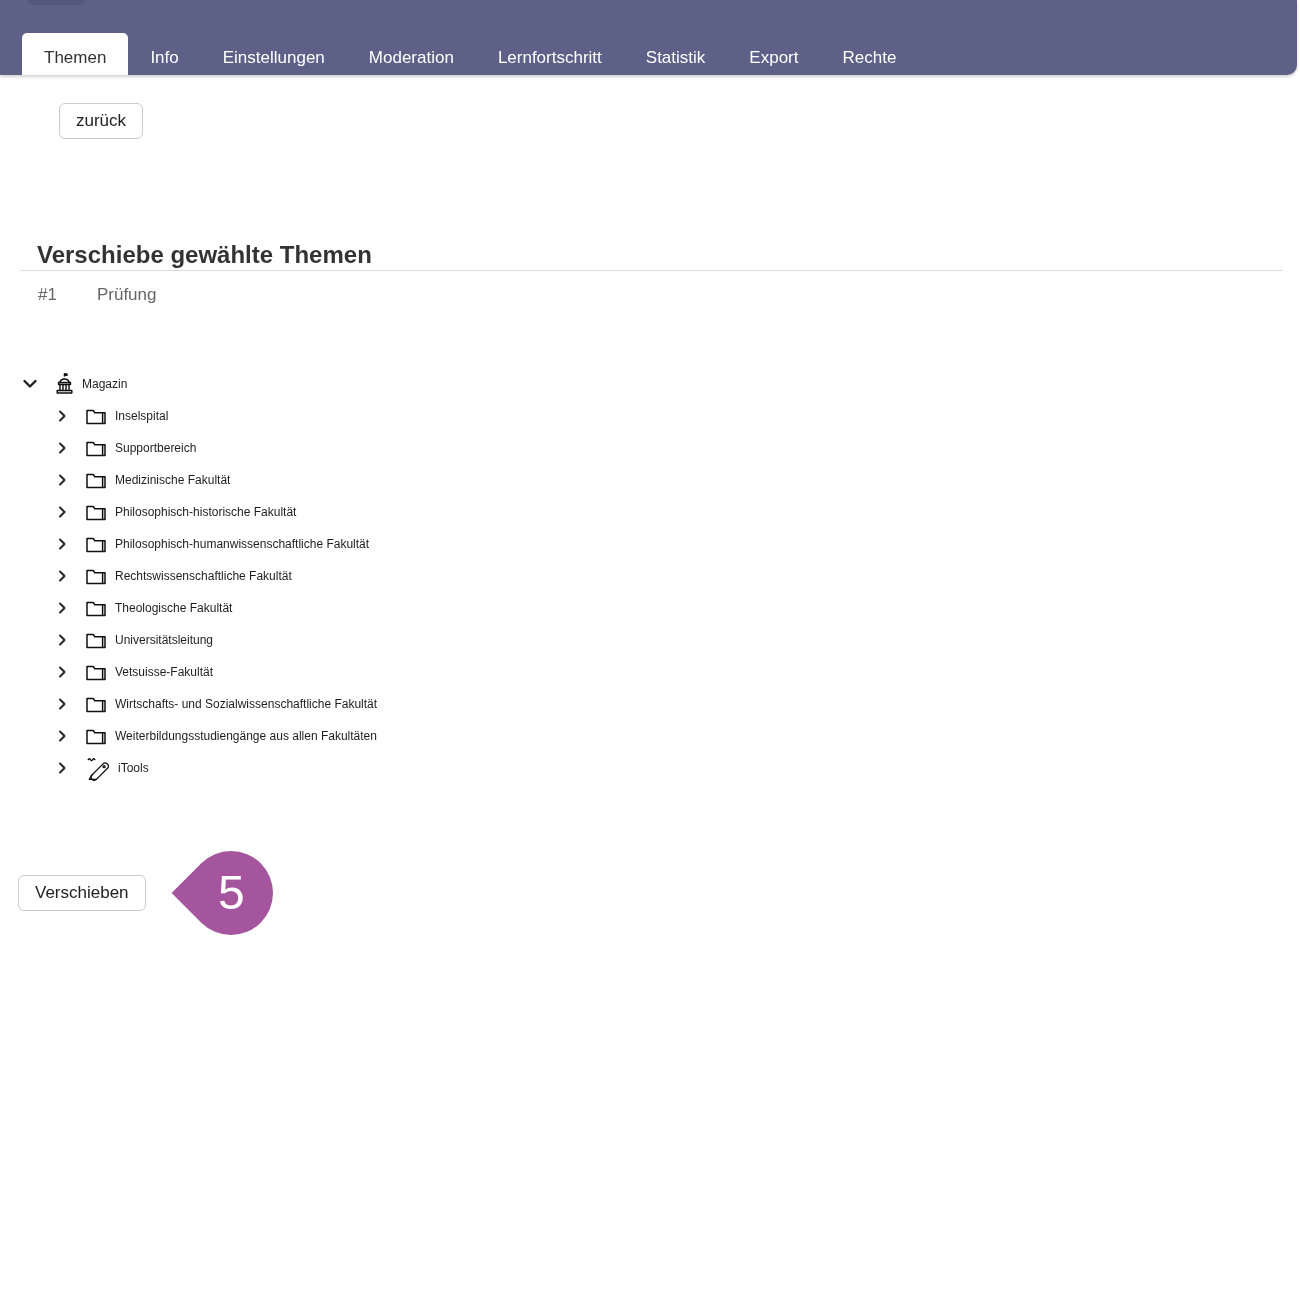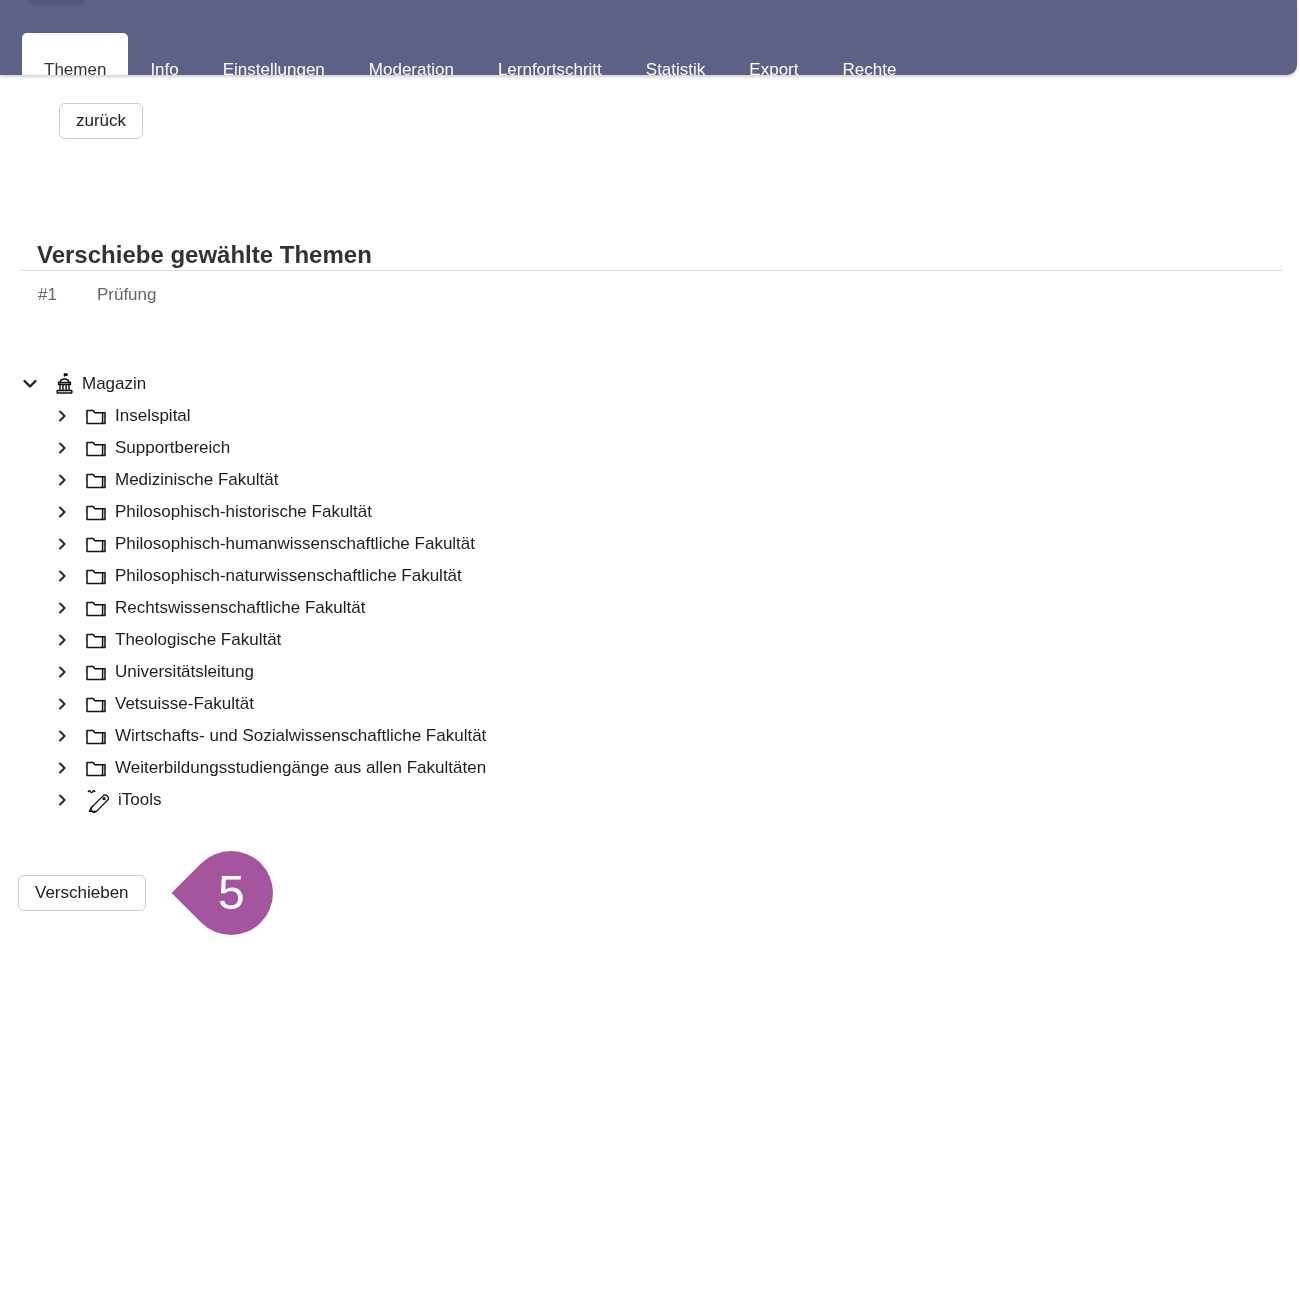--- a/index.html
+++ b/index.html
@@ -23,21 +23,21 @@
     width:57px; height:5px;
     background:#54577e;
     border-radius:0 0 5px 5px;
   }
   .tabs {
     position:absolute; left:22px; bottom:0;
     display:flex; align-items:flex-end;
   }
   .tab {
     color:#ffffff; font-size:17px; line-height:42px;
-    padding:16px 22px; height:42px;
+    padding:4px 22px; height:42px;
     cursor:pointer; white-space:nowrap;
   }
   .tab.active {
     background:#ffffff; color:#333333;
     border-radius:5px 5px 0 0;
     font-weight:400;
   }
 
   
   .btn {
@@ -72,21 +72,21 @@
     cursor:pointer; white-space:nowrap;
   }
   .tree-row.root { padding-left:2px; }
   .tree-row.child { padding-left:36px; }
   .tw-chevron { display:flex; align-items:center; flex:0 0 auto; }
   .root .tw-chevron { width:16px; margin-right:14px; }
   .child .tw-chevron { width:14px; margin-right:15px; }
   .tw-icon { display:flex; align-items:center; flex:0 0 auto; }
   .root .tw-icon { margin-right:5px; }
   .child .tw-icon { margin-right:8px; }
-  .tree-label { font-size:17px; color:#1e1e1e; }
+  .tree-label { font-size:12px; color:#1e1e1e; }
 
   
   .action-row {
     position:absolute; top:851px; left:18px;
     display:flex; align-items:center; height:84px;
   }
   .balloon {
     width:84px; height:84px; margin-left:43px;
     background:#a4559e;
     border-radius:50% 50% 50% 0;
@@ -215,34 +215,20 @@
     </span>
     <span class="tw-icon">
       <svg width="22" height="19" viewBox="0 0 22 19" fill="none" stroke="#111" stroke-width="1.5" stroke-linejoin="round">
         <path d="M2 3.5 h6.2 l1.6 2.2 H20 v10.8 H2 Z"></path>
           <path d="M17.6 5.7 V16.5"></path>
       </svg>
     </span>
     <span class="tree-label">Philosophisch-humanwissenschaftliche Fakultät</span>
   </div>
 
-  <div class="tree-row child">
-    <span class="tw-chevron">
-      <svg width="13" height="16" viewBox="0 0 16 16">
-          <path d="M5 2.5 L10.5 8 L5 13.5" fill="none" stroke="#222" stroke-width="2.4" stroke-linecap="round" stroke-linejoin="round"></path>
-        </svg>
-    </span>
-    <span class="tw-icon">
-      <svg width="22" height="19" viewBox="0 0 22 19" fill="none" stroke="#111" stroke-width="1.5" stroke-linejoin="round">
-        <path d="M2 3.5 h6.2 l1.6 2.2 H20 v10.8 H2 Z"></path>
-          <path d="M17.6 5.7 V16.5"></path>
-      </svg>
-    </span>
-    <span class="tree-label">Philosophisch-naturwissenschaftliche Fakultät</span>
-  </div>
 
   <div class="tree-row child">
     <span class="tw-chevron">
       <svg width="13" height="16" viewBox="0 0 16 16">
           <path d="M5 2.5 L10.5 8 L5 13.5" fill="none" stroke="#222" stroke-width="2.4" stroke-linecap="round" stroke-linejoin="round"></path>
         </svg>
     </span>
     <span class="tw-icon">
       <svg width="22" height="19" viewBox="0 0 22 19" fill="none" stroke="#111" stroke-width="1.5" stroke-linejoin="round">
         <path d="M2 3.5 h6.2 l1.6 2.2 H20 v10.8 H2 Z"></path>

